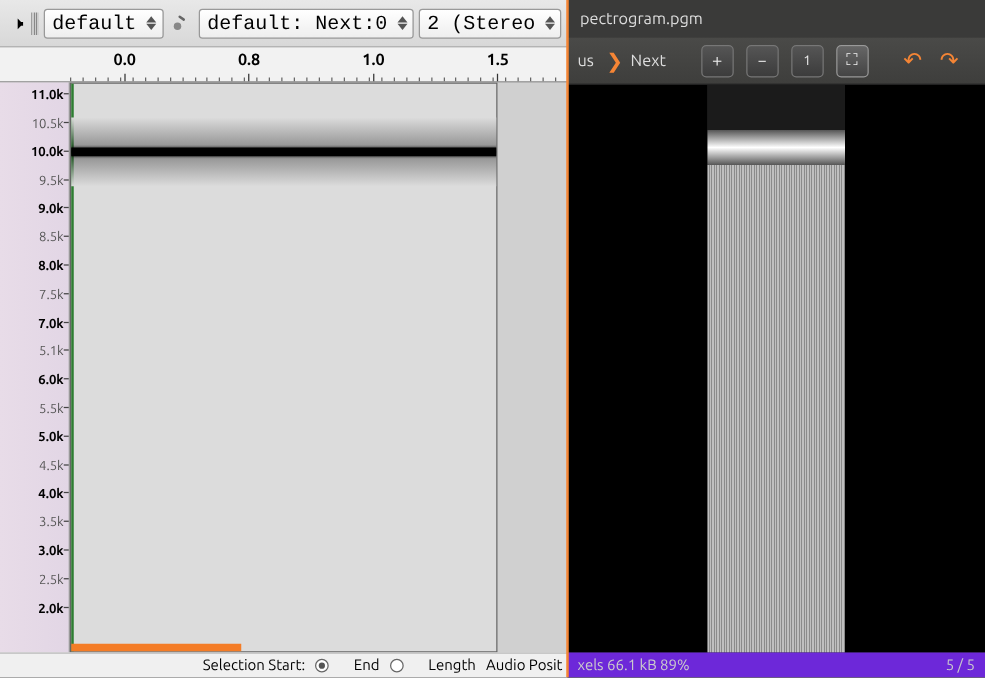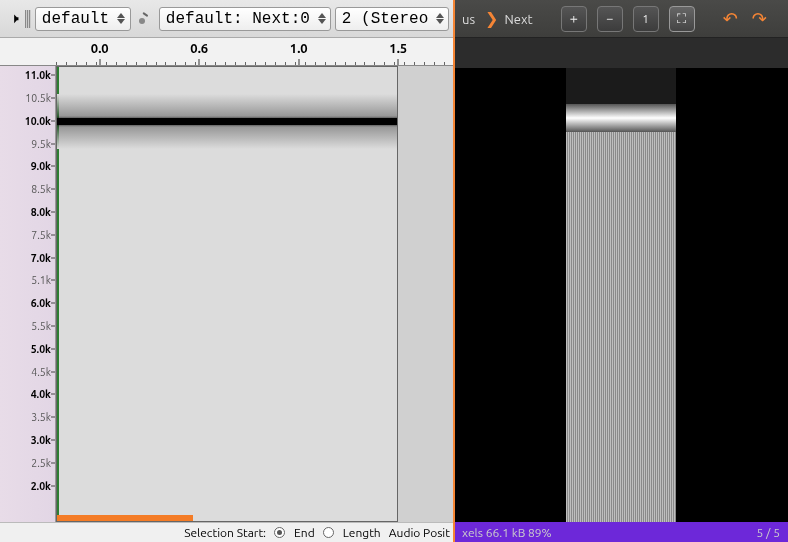--- a/index.html
+++ b/index.html
@@ -128,21 +128,21 @@
   
   .aud-bottom {
     position:absolute; left:0; bottom:0; width:454px; height:20px;
     background:#f0f0f0;
     border-top:1px solid #bbb;
     display:flex; align-items:center; justify-content:flex-end;
     gap:8px; padding:0 4px 0 60px;
     font-size: 12px;
   }
   .radio {
-    display:flex; align-items:center; gap:9px;
+    display:flex; align-items:center; gap:20px;
   }
   .radio .dot {
     width:11px;height:11px;border:1px solid #666;border-radius:50%;background:#fff;
     display:flex;align-items:center;justify-content:center;
   }
   .radio .dot.sel::after{content:"";width:5px;height:5px;border-radius:50%;background:#555;}
   .playhead {
     position:absolute; top:0; bottom:0; width:2px;
     background:#2e7d32;
     left:0;
@@ -234,21 +234,21 @@
       <div class="arrows">
           <div class="up"></div>
           <div class="down"></div>
         </div>
     </div>
   </div>
 
   <div class="time-ruler" id="time-ruler">
       <div class="tick" style="left: 99.78px;">0.0</div>
       <div class="mark" style="left: 99.78px;"></div>
-      <div class="tick" style="left: 199.28px;">0.6</div>
+      <div class="tick" style="left: 199.28px;">0.8</div>
       <div class="mark" style="left: 199.28px;"></div>
       <div class="tick" style="left: 298.78px;">1.0</div>
       <div class="mark" style="left: 298.78px;"></div>
       <div class="tick" style="left: 398.28px;">1.5</div>
       <div class="mark" style="left: 398.28px;"></div>
       <div class="minor" style="left: 56px;"></div>
       <div class="minor" style="left: 65.95px;"></div>
       <div class="minor" style="left: 75.9px;"></div>
       <div class="minor" style="left: 85.85px;"></div>
       <div class="minor" style="left: 95.8px;"></div>
@@ -346,20 +346,23 @@
     </span>
     <span class="radio">
       <span class="dot"></span>
       <span>Length</span>
     </span>
     <span>Audio Posit</span>
   </div>
 </div>
 
 <div class="viewer">
+  <div class="viewer-top">
+    <span class="title">pectrogram.pgm</span>
+  </div>
   <div class="viewer-tools">
     <div class="nav-btn">
       <span>us</span>
     </div>
     <div class="nav-btn">
       <span class="chev">❯</span>
       <span>Next</span>
     </div>
     <div style="flex:0 0 8px;"></div>
     <div class="vbtn">

